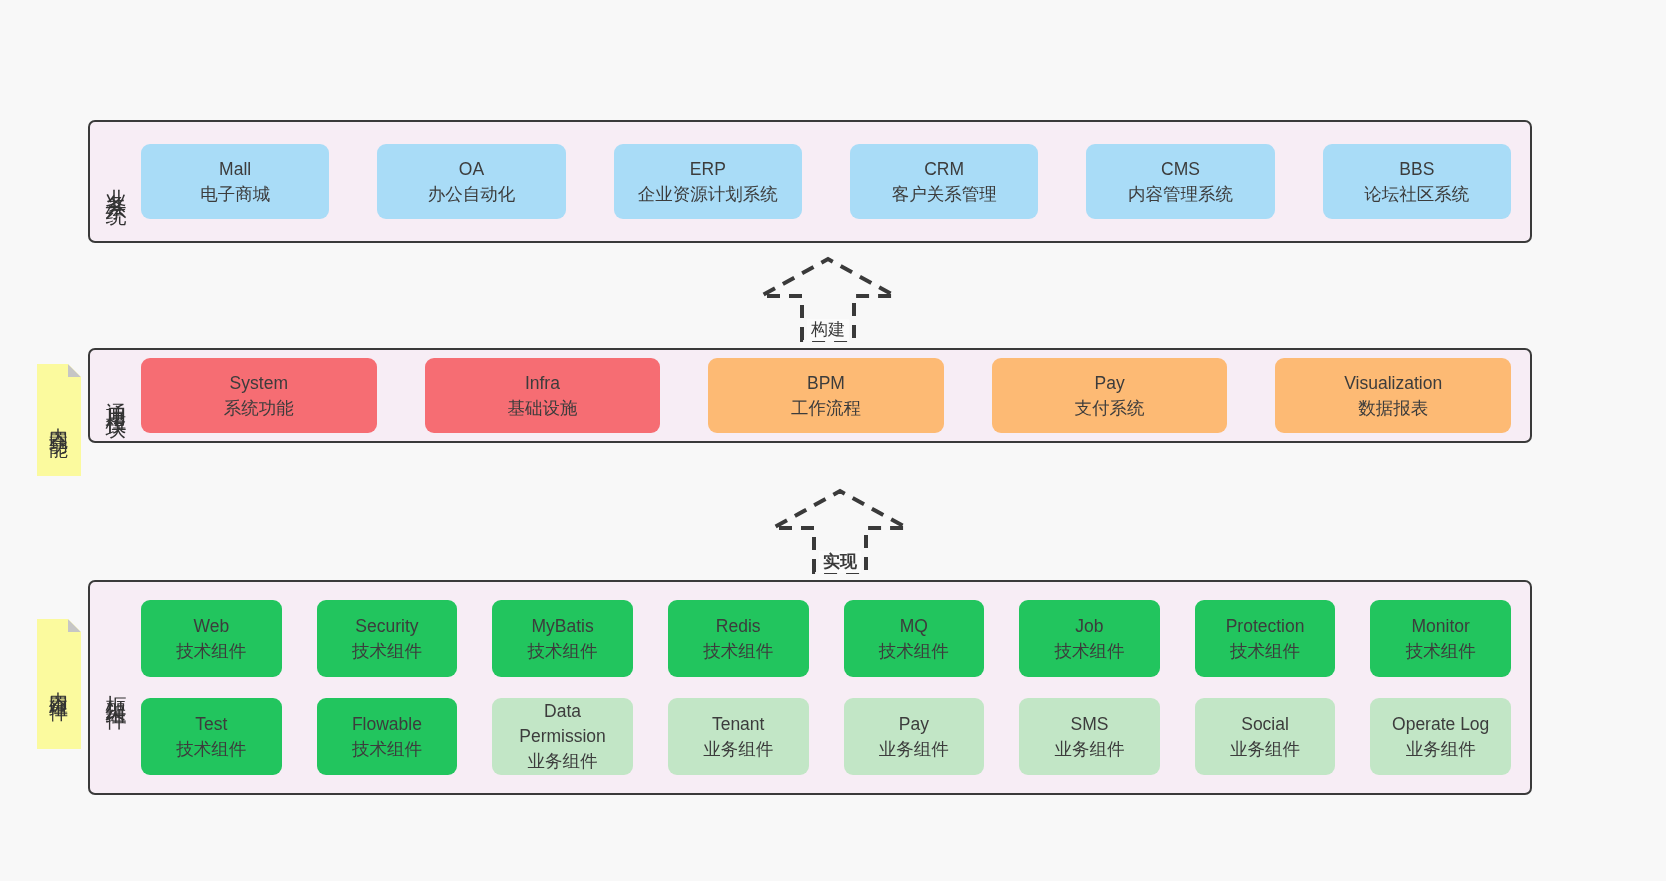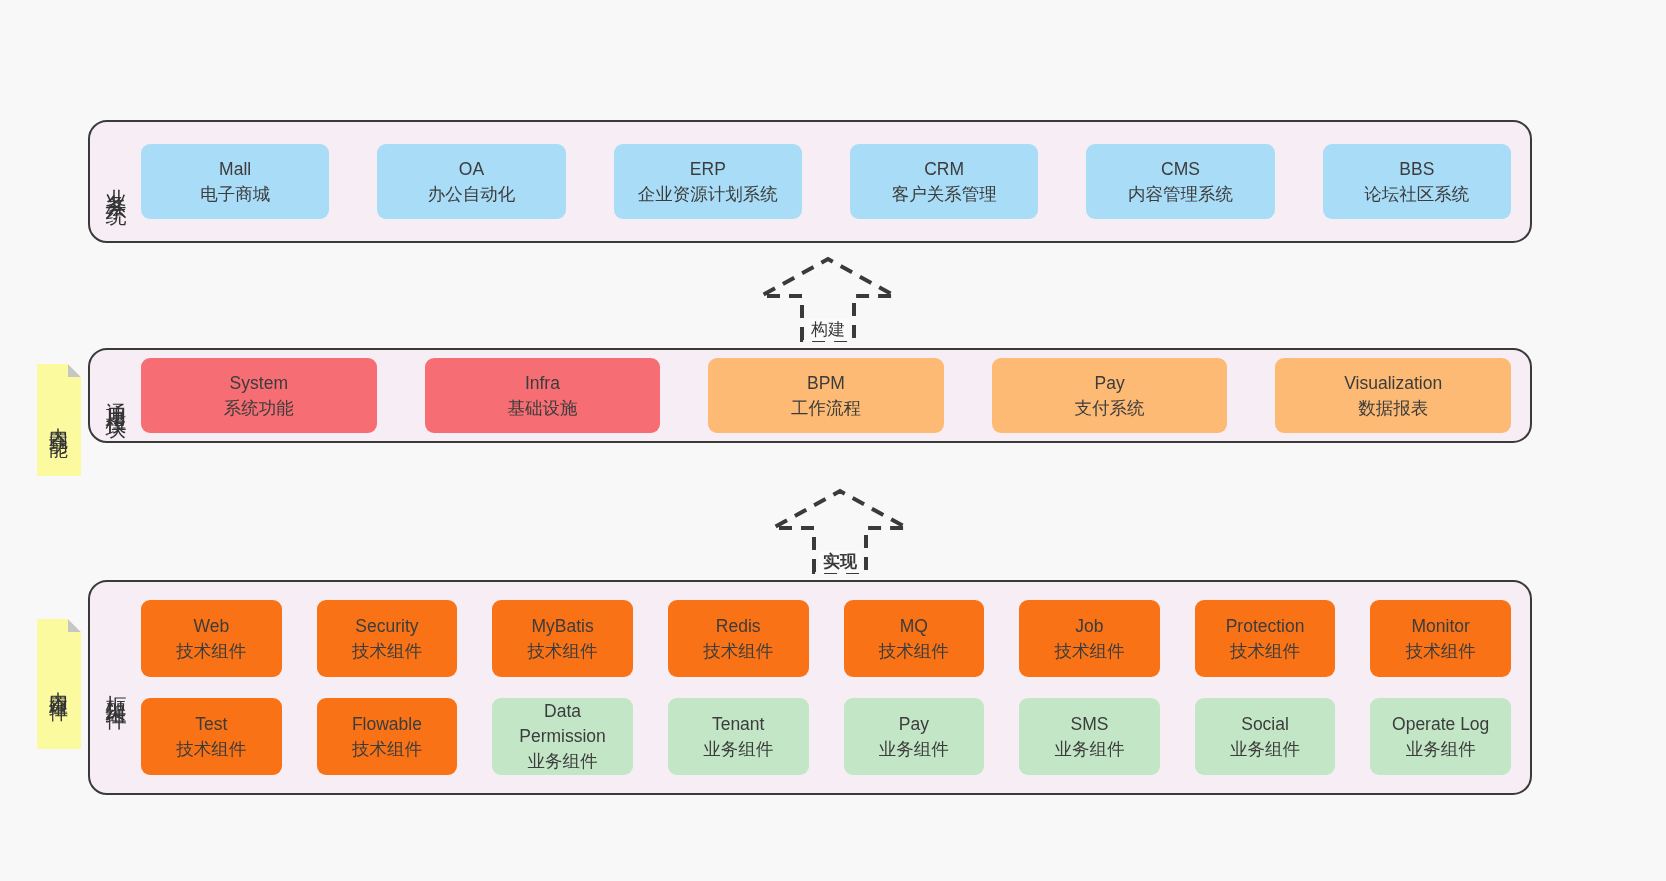--- a/index.html
+++ b/index.html
@@ -4,21 +4,21 @@
 <style>
   html,body{margin:0;padding:0;}
   body{
     width:1666px;height:881px;position:relative;overflow:hidden;
     background:#f8f8f8;
     font-family:"Liberation Sans", sans-serif;
     color:#3d3d3d;
   }
   .panel{
     position:absolute;left:88px;width:1444px;box-sizing:border-box;
-    background:#f7edf5;border:2px solid #3a3a3a;border-radius:19px;
+    background:#f7edf5;border:2px solid #3a3a3a;border-radius:7px;
     display:flex;align-items:center;padding:0 19px 0 12px;
   }
   .panel-top{top:120px;height:123px;}
   .panel-mid{top:348px;height:95px;}
   .panel-bottom{top:580px;height:215px;align-items:center;}
   .side-label{
     flex:0 0 auto;writing-mode:vertical-rl;text-orientation:upright;
     font-size:21px;letter-spacing:5px;color:#333;margin:0 14px 0 4px;
     line-height:1;user-select:none;
   }
@@ -26,21 +26,21 @@
   .grid{flex:1;display:flex;flex-direction:column;gap:21px;}
   .row{display:flex;gap:35px;height:77px;}
   .box{
     flex:1;display:flex;flex-direction:column;align-items:center;justify-content:center;
     border-radius:9px;text-align:center;line-height:1.42;
   }
   .box .t,.box .s{display:block;font-size:17.5px;color:#3c3c3c;}
   .v-blue{background:#a9dcf7;}
   .v-red{background:#f66d73;}
   .v-pink{background:#fdba74;}
-  .v-green{background:#f97316;}
+  .v-green{background:#22c55e;}
   .v-lgreen{background:#c2e6c6;}
   .box-data-permission .t{max-width:100px;}
   .sticky{
     position:absolute;width:44px;background:#fbfa9e;
     display:flex;align-items:center;justify-content:center;
     clip-path:polygon(0 0,calc(100% - 13px) 0,100% 13px,100% 100%,0 100%);
   }
   .sticky::after{
     content:'';position:absolute;top:0;right:0;width:13px;height:13px;
     background:#c6c6c6;clip-path:polygon(0 0,100% 100%,0 100%);

